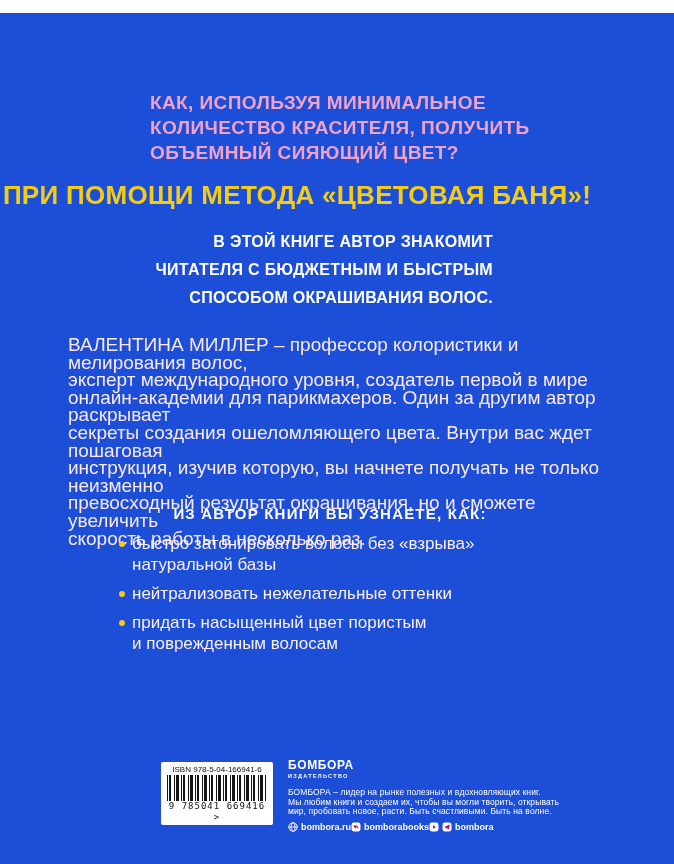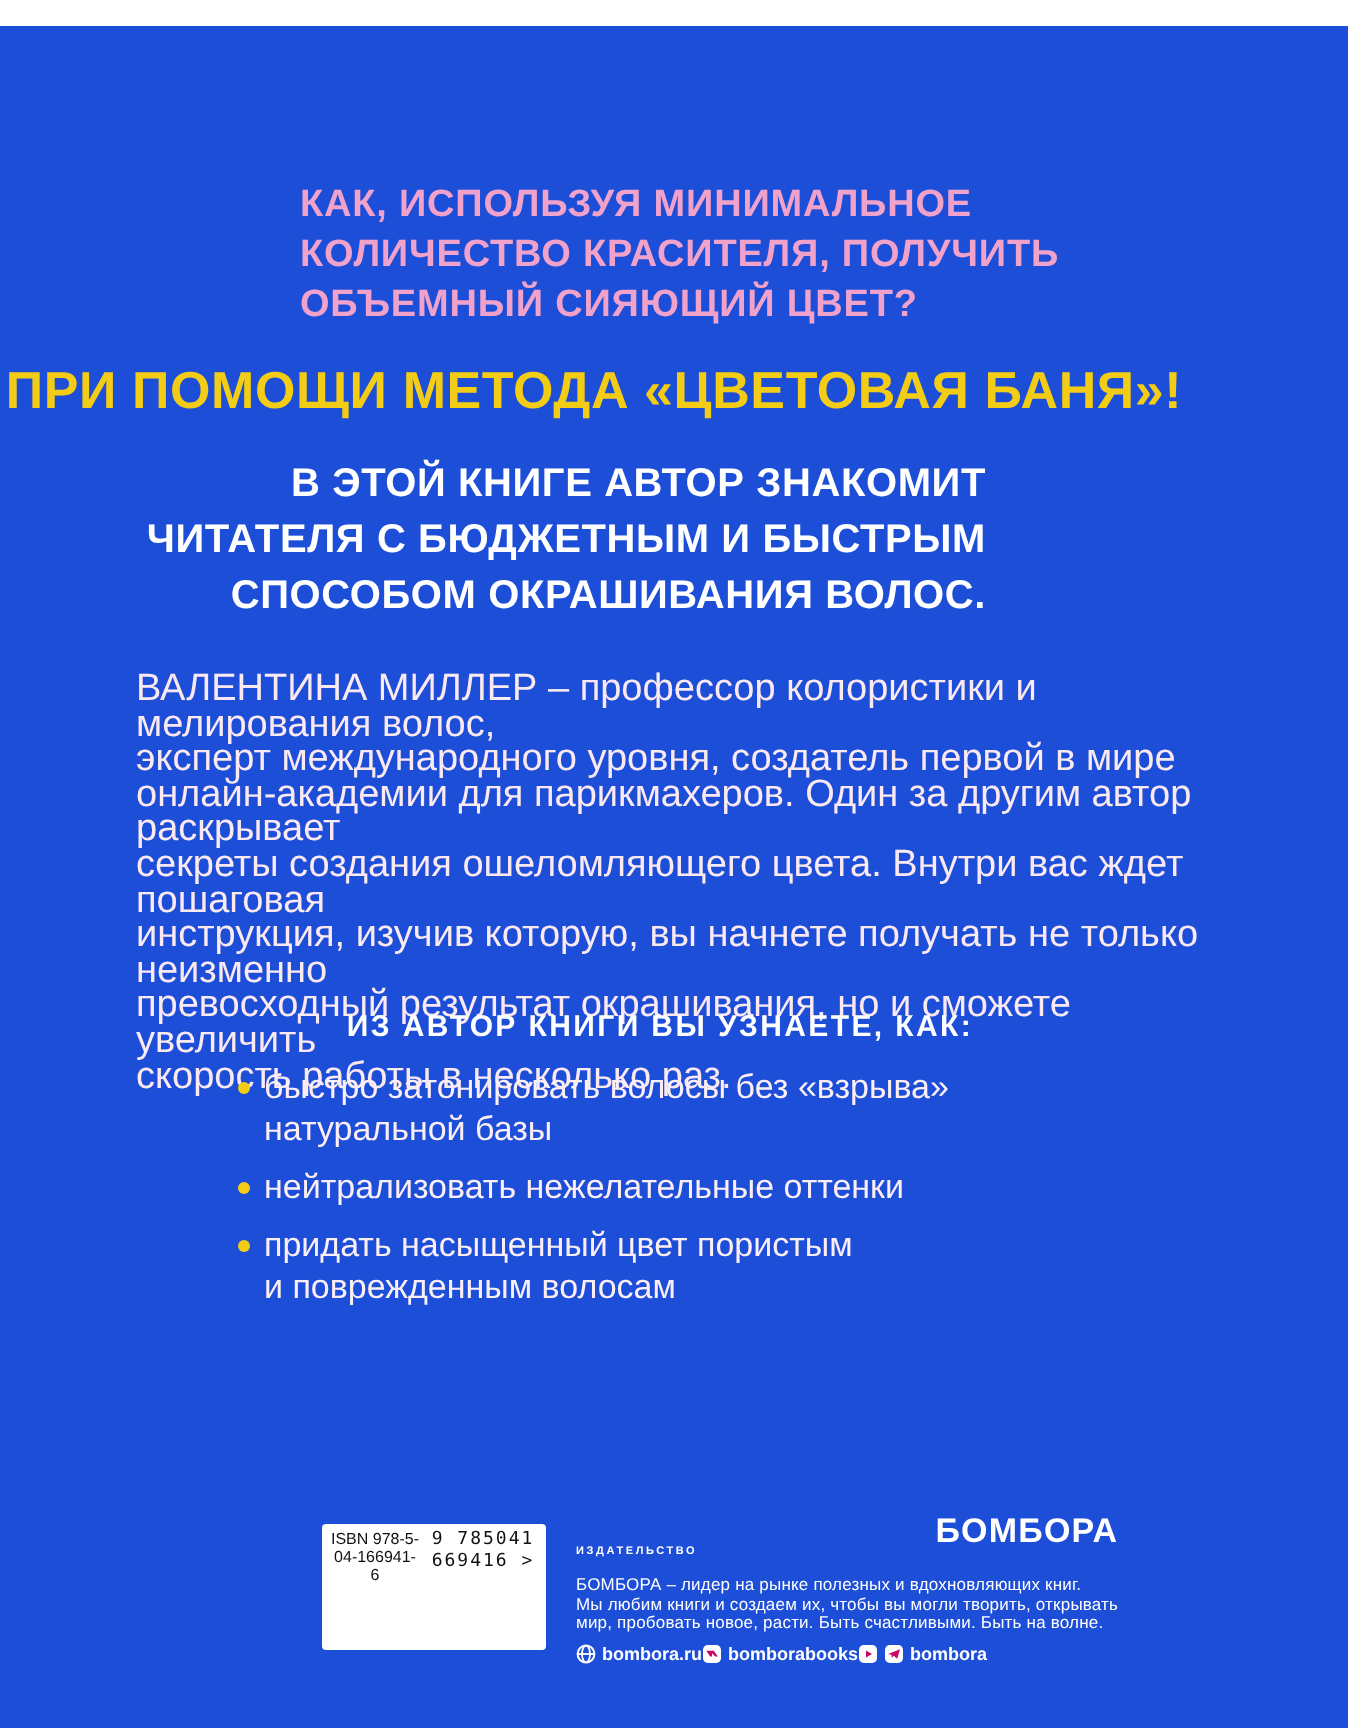--- a/index.html
+++ b/index.html
@@ -22,21 +22,21 @@
     font-weight:600;letter-spacing:0.4px;
   }
   .method{
     position:absolute;left:0;top:166px;width:594px;
     text-align:center;color:#F3CC16;
     font-size:26px;line-height:32px;font-weight:600;letter-spacing:0.3px;
   }
   .intro{
     position:absolute;right:181px;top:215px;
     text-align:right;color:#FFFFFF;
-    font-size:20px;line-height:28px;font-weight:600;letter-spacing:0.3px;
+    font-size:16px;line-height:28px;font-weight:600;letter-spacing:0.3px;
   }
   .about{
     position:absolute;left:68px;top:323px;width:560px;
     color:#FAE9F1;font-size:19px;line-height:17.6px;font-weight:400;
   }
   .learn-heading{
     position:absolute;left:0;top:492px;width:660px;
     text-align:center;color:#FFFFFF;
     font-size:15px;font-weight:700;letter-spacing:1.2px;
   }
@@ -49,21 +49,21 @@
     color:#FBEFF5;font-size:17px;line-height:21px;font-weight:500;
   }
   .dot{
     width:6px;height:6px;border-radius:50%;
     background:#F3CC16;margin-top:8px;flex-shrink:0;
   }
 
   .barcode-box{
     position:absolute;left:161px;top:749px;width:112px;height:63px;
     background:#ffffff;border-radius:2px;
-    display:flex;flex-direction:row;align-items:stretch;
+    display:flex;flex-direction:column;align-items:stretch;
     padding:3px 4px 2px 4px;box-sizing:border-box;
   }
   .isbn{
     color:#111111;font-size:8px;line-height:9px;text-align:center;
     font-weight:400;letter-spacing:0;
   }
   .bars{
     height:32px;margin:1px 2px 0 2px;
     background:
       repeating-linear-gradient(90deg,
@@ -73,21 +73,21 @@
         #151515 9px 12px, #ffffff 12px 14px);
   }
   .ean{
     color:#111111;font-size:9px;line-height:11px;text-align:center;
     font-family:"DejaVu Sans Mono", monospace;letter-spacing:1px;
   }
 
   .publisher{
     position:absolute;left:288px;top:745px;color:#FFFFFF;
   }
-  .pub-name{font-size:17px;font-weight:700;letter-spacing:0.6px;line-height:15px;text-align:right;}
+  .pub-name{font-size:12px;font-weight:700;letter-spacing:0.6px;line-height:15px;}
   .pub-type{font-size:5.5px;font-weight:700;letter-spacing:1.3px;line-height:7px;}
   .pub-blurb{
     margin-top:8px;font-size:8.5px;line-height:9.6px;font-weight:500;
     letter-spacing:0.1px;
   }
   .social{
     margin-top:5px;display:flex;align-items:center;
     font-size:9px;font-weight:600;
   }
   .social .item{display:flex;align-items:center;gap:3px;}

